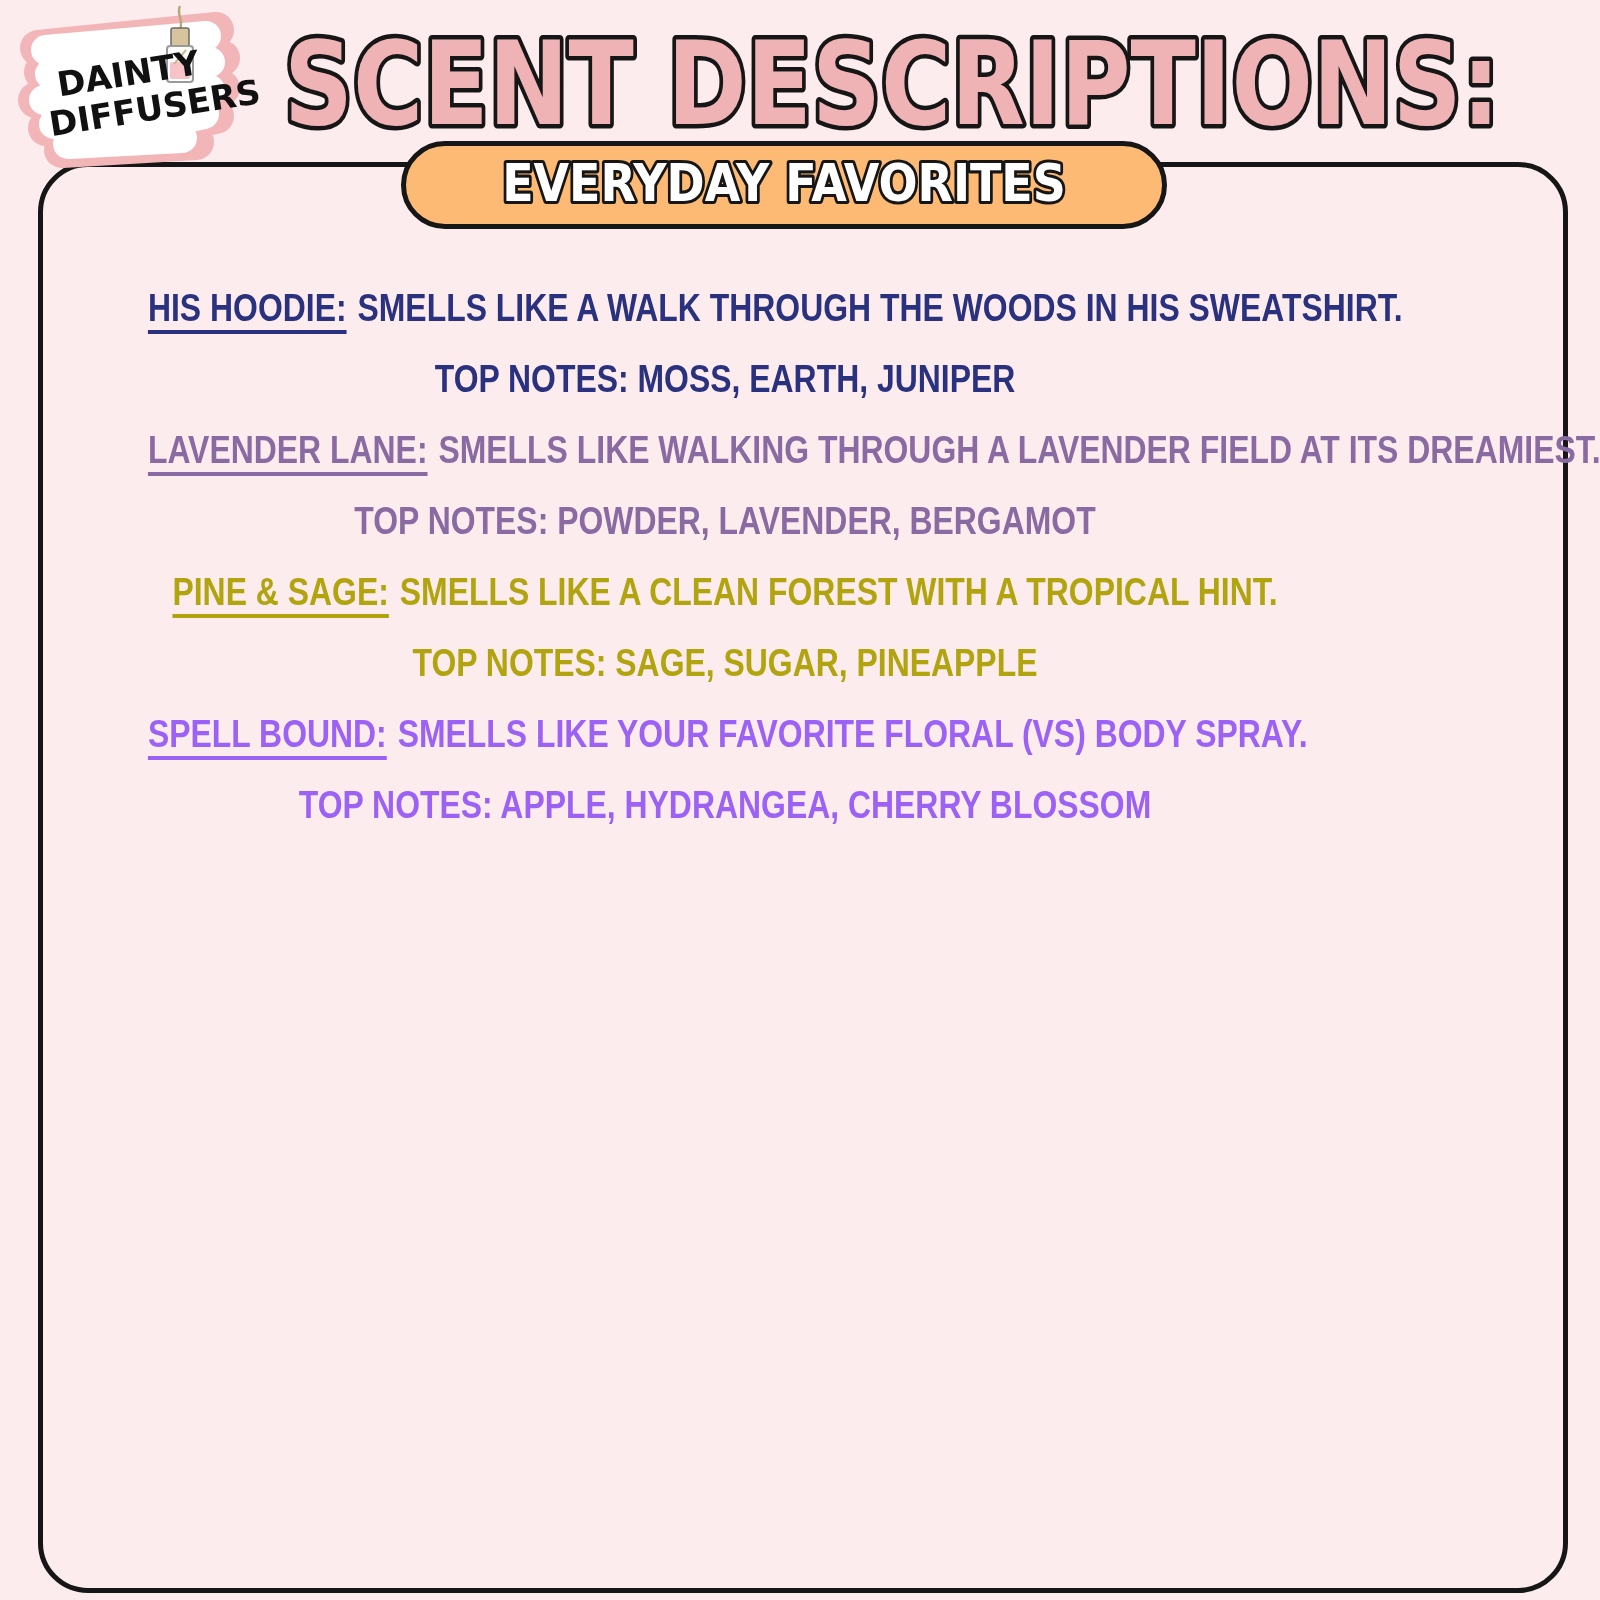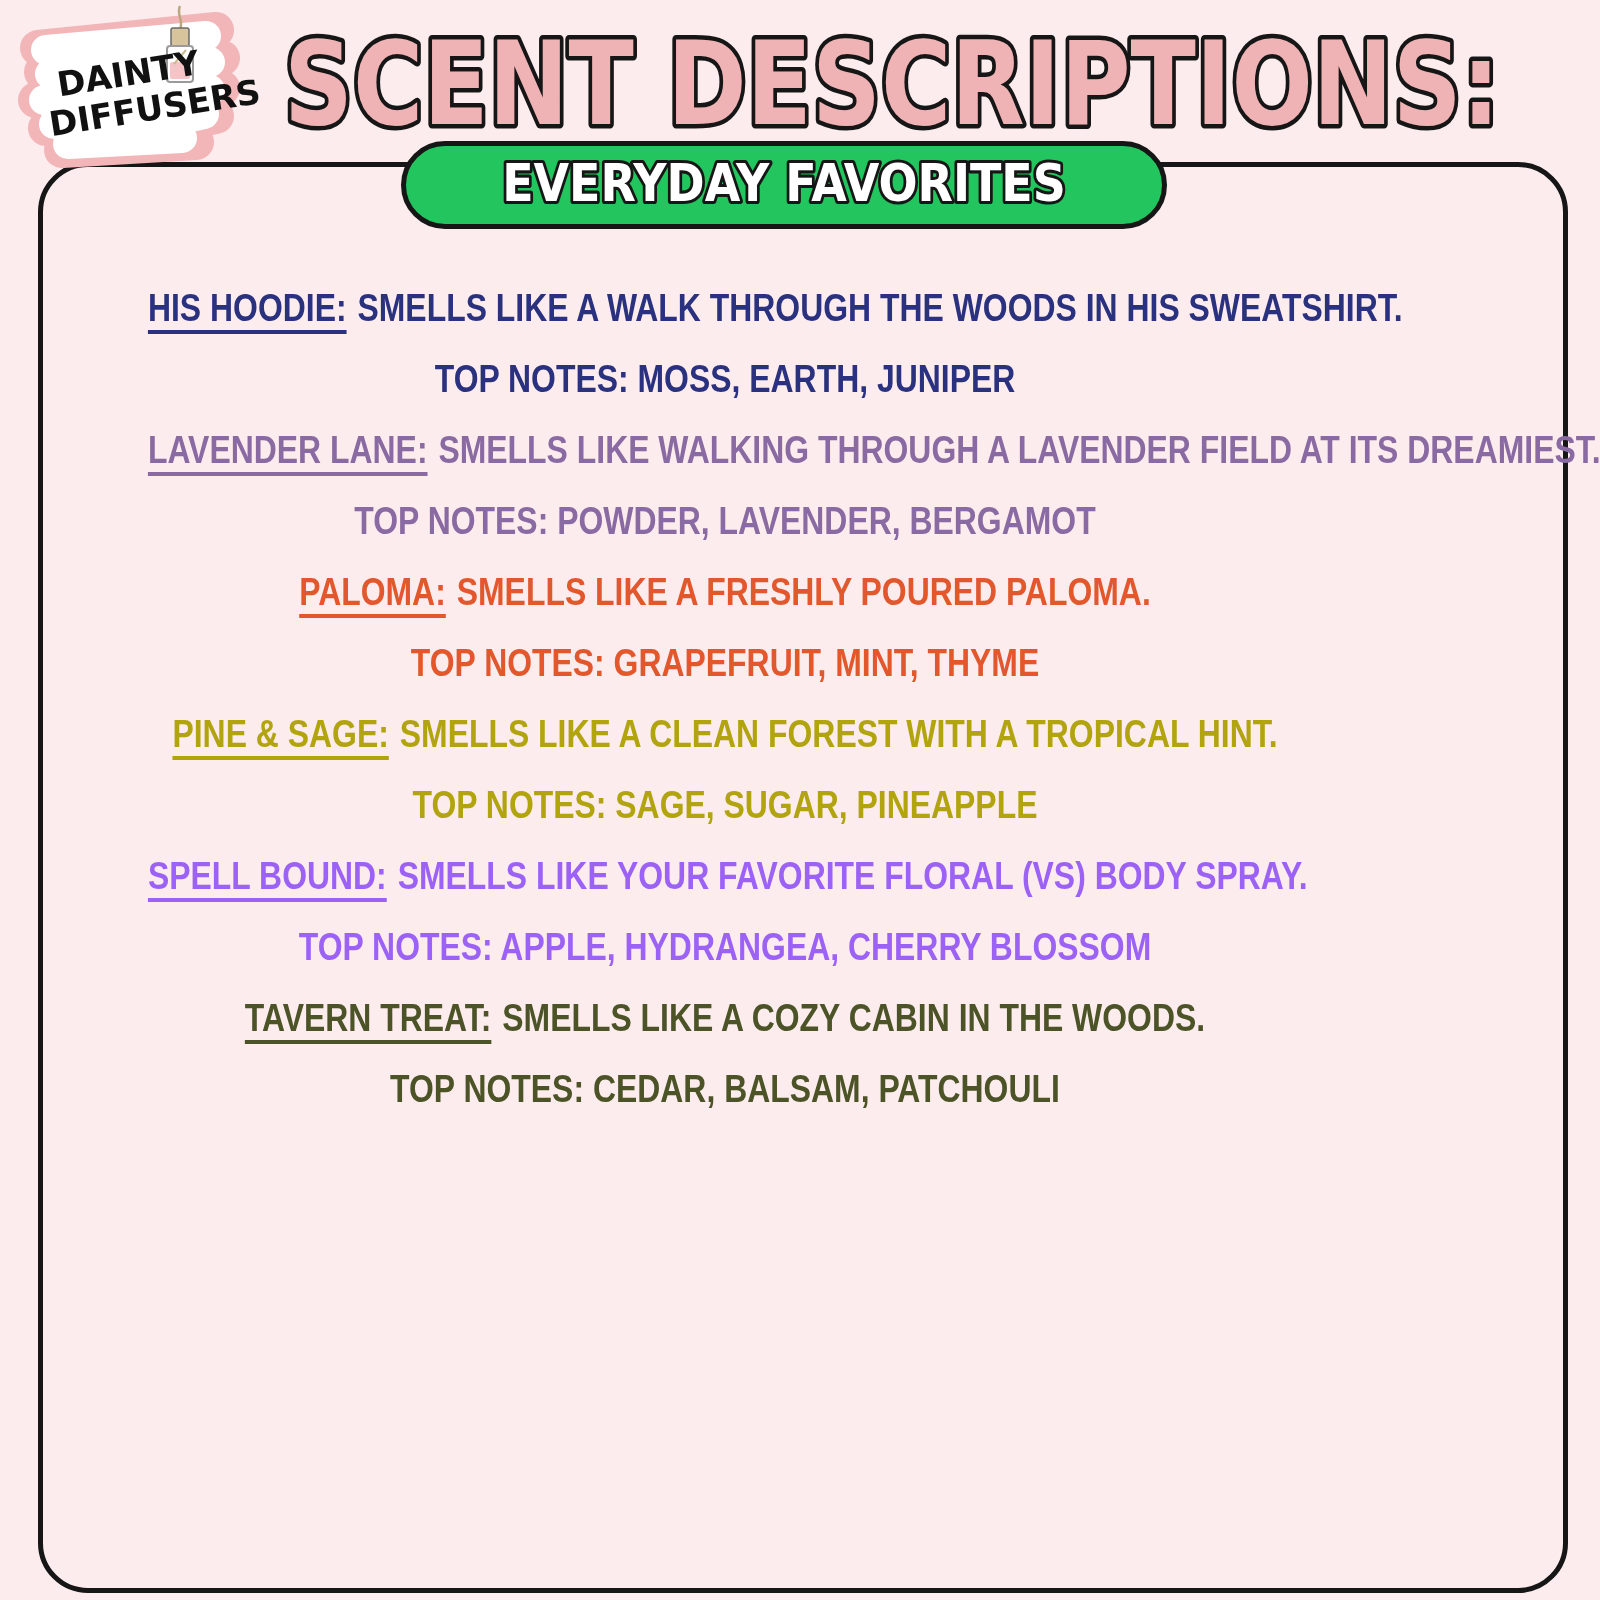--- a/index.html
+++ b/index.html
@@ -73,21 +73,21 @@
       </g>
     </svg>
   </div>
 
   <div id="title-wrap">
     <svg viewBox="0 0 1240 145" width="1240" height="145">
       <text class="outlined-text" x="620" y="116" font-size="116" text-anchor="middle" textLength="1216" lengthAdjust="spacingAndGlyphs" stroke="#161616" stroke-width="9" style="fill: rgb(239, 179, 182);">SCENT DESCRIPTIONS:</text>
     </svg>
   </div>
 
-  <div id="banner" style="background-color: #22c55e;">
+  <div id="banner" style="background-color: #fdba74;">
     <svg viewBox="0 0 766 88">
       <text class="outlined-text" x="383" y="62" font-size="58" text-anchor="middle" textLength="636" lengthAdjust="spacingAndGlyphs" stroke="#161616" stroke-width="7" style="fill: rgb(255, 255, 255);">EVERYDAY FAVORITES</text>
     </svg>
   </div>
 
   <div id="main-box"></div>
 
   <div id="scent-list">
 
     <div class="entry">
@@ -98,44 +98,32 @@
     </div>
 
     <div class="entry">
       <div class="line" style="color: rgb(138, 106, 162);">
         <span class="scent-name">LAVENDER LANE:</span><span>SMELLS LIKE WALKING THROUGH A LAVENDER FIELD AT ITS DREAMIEST.</span>
       </div>
       <div class="line" style="color: rgb(138, 106, 162);">TOP NOTES: POWDER, LAVENDER, BERGAMOT</div>
     </div>
 
 
-    <div class="entry">
-      <div class="line" style="color: rgb(226, 88, 44);">
-        <span class="scent-name">PALOMA:</span><span>SMELLS LIKE A FRESHLY POURED PALOMA.</span>
-      </div>
-      <div class="line" style="color: rgb(226, 88, 44);">TOP NOTES: GRAPEFRUIT, MINT, THYME</div>
-    </div>
 
 
     <div class="entry">
       <div class="line" style="color: rgb(178, 164, 14);">
         <span class="scent-name">PINE &amp; SAGE:</span><span>SMELLS LIKE A CLEAN FOREST WITH A TROPICAL HINT.</span>
       </div>
       <div class="line" style="color: rgb(178, 164, 14);">TOP NOTES: SAGE, SUGAR, PINEAPPLE</div>
     </div>
 
     <div class="entry">
       <div class="line" style="color: rgb(156, 98, 246);">
         <span class="scent-name">SPELL BOUND:</span><span>SMELLS LIKE YOUR FAVORITE FLORAL (VS) BODY SPRAY.</span>
       </div>
       <div class="line" style="color: rgb(156, 98, 246);">TOP NOTES: APPLE, HYDRANGEA, CHERRY BLOSSOM</div>
     </div>
 
-    <div class="entry">
-      <div class="line" style="color: rgb(76, 84, 39);">
-        <span class="scent-name">TAVERN TREAT:</span><span>SMELLS LIKE A COZY CABIN IN THE WOODS.</span>
-      </div>
-      <div class="line" style="color: rgb(76, 84, 39);">TOP NOTES: CEDAR, BALSAM, PATCHOULI</div>
-    </div>
 
 
   </div>
 </div>
 
 </body></html>

